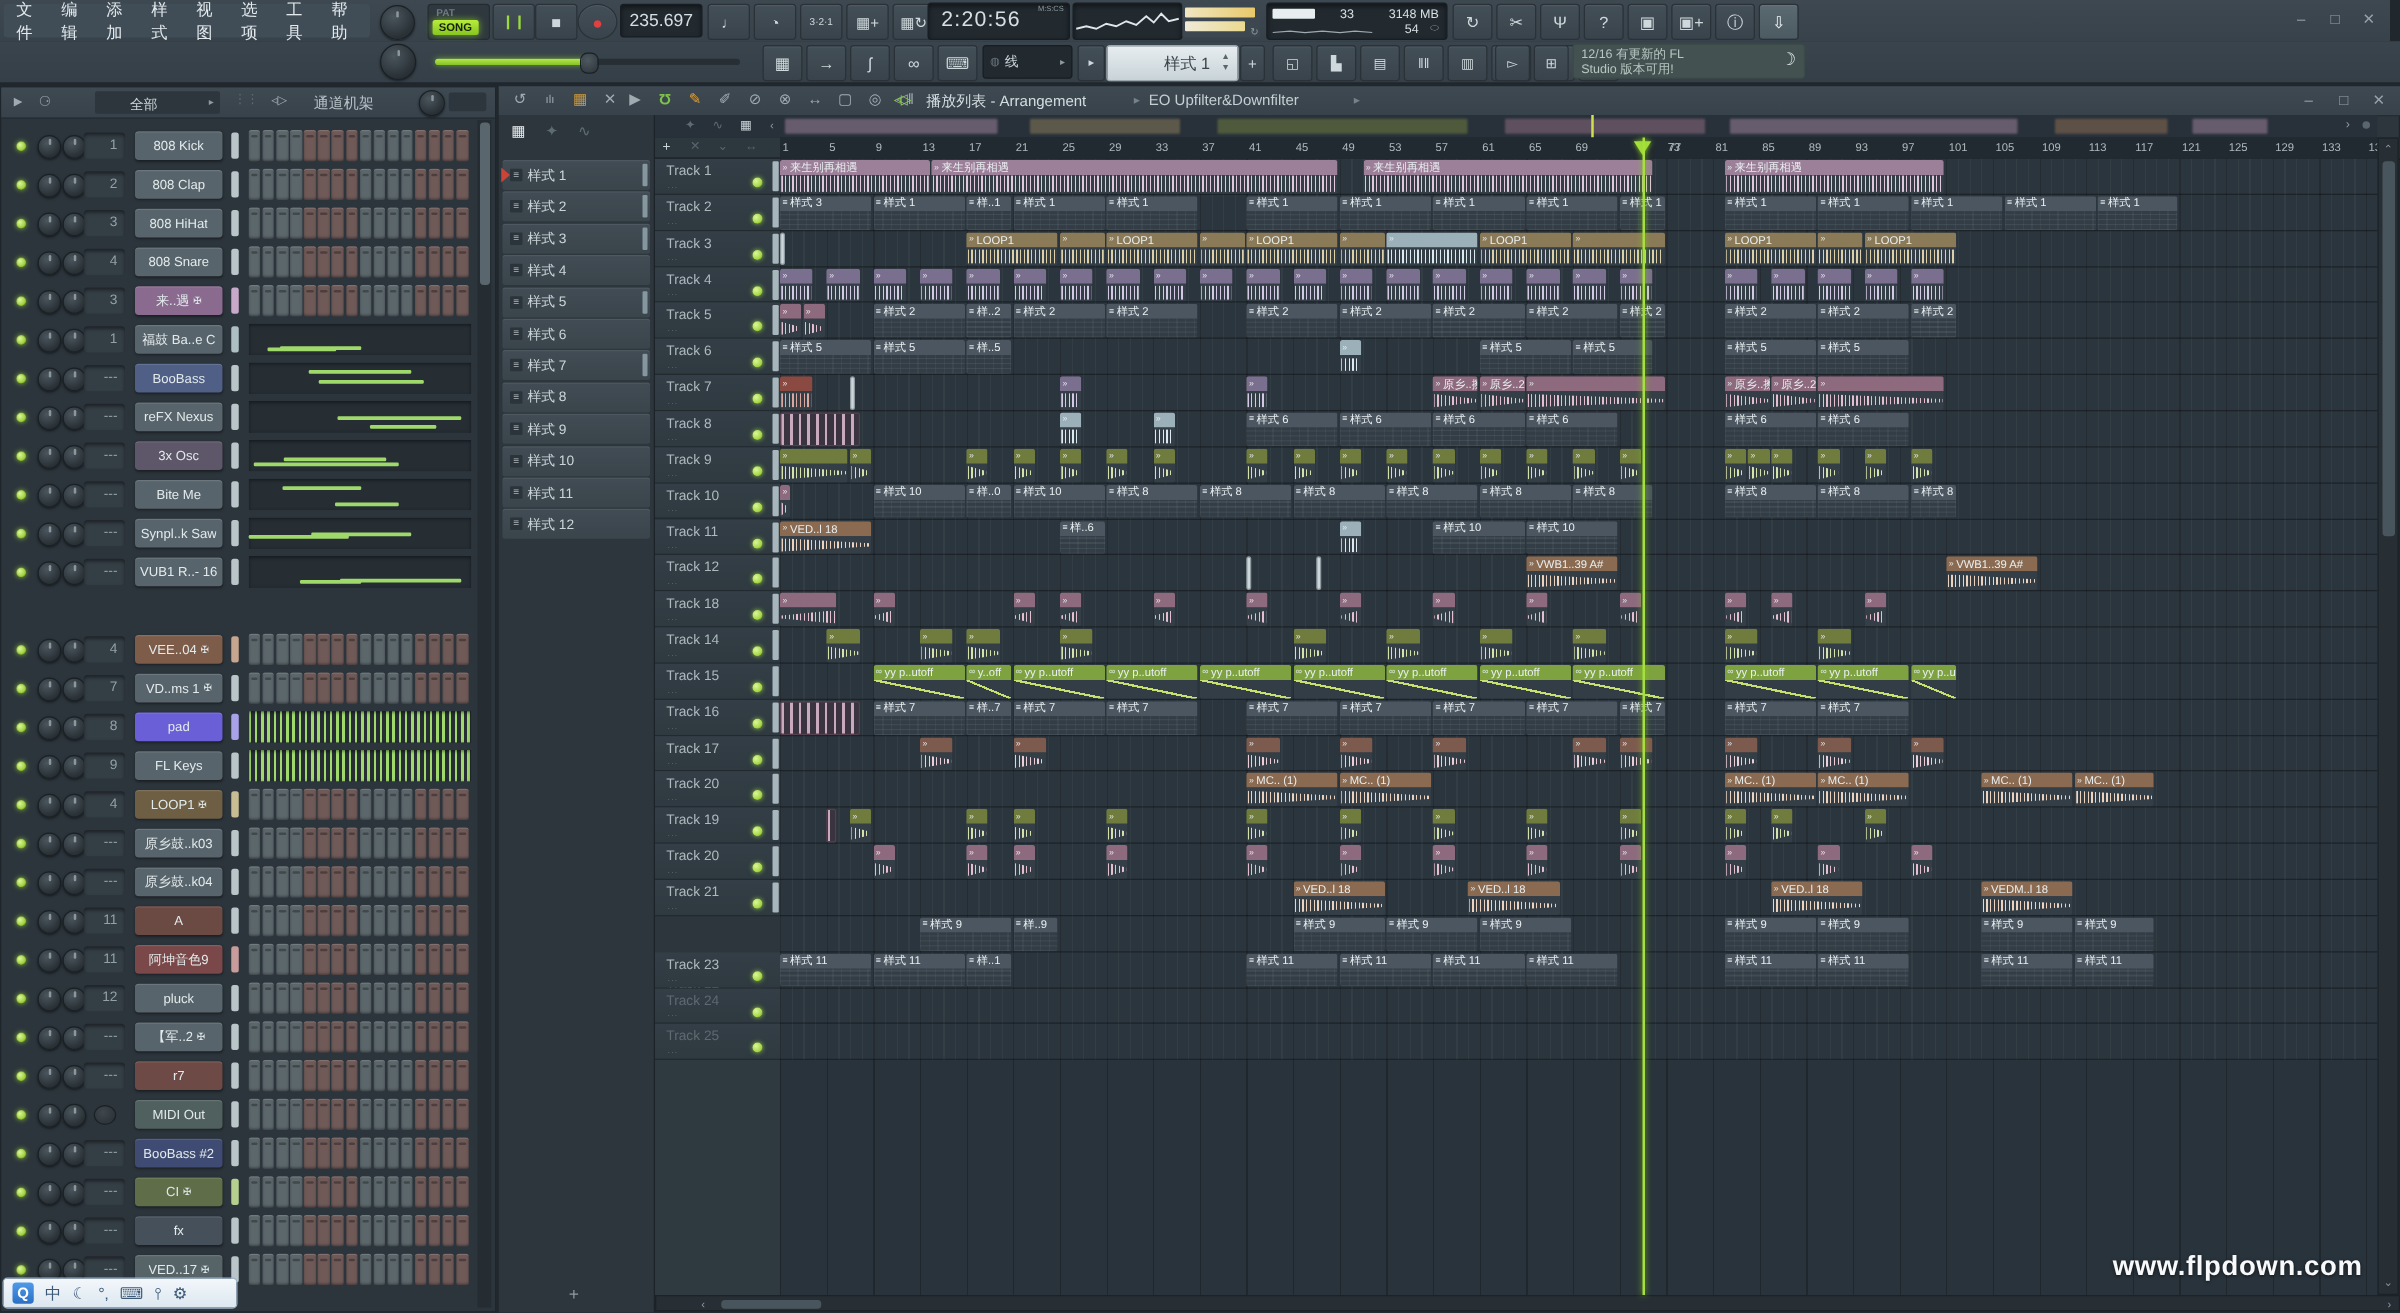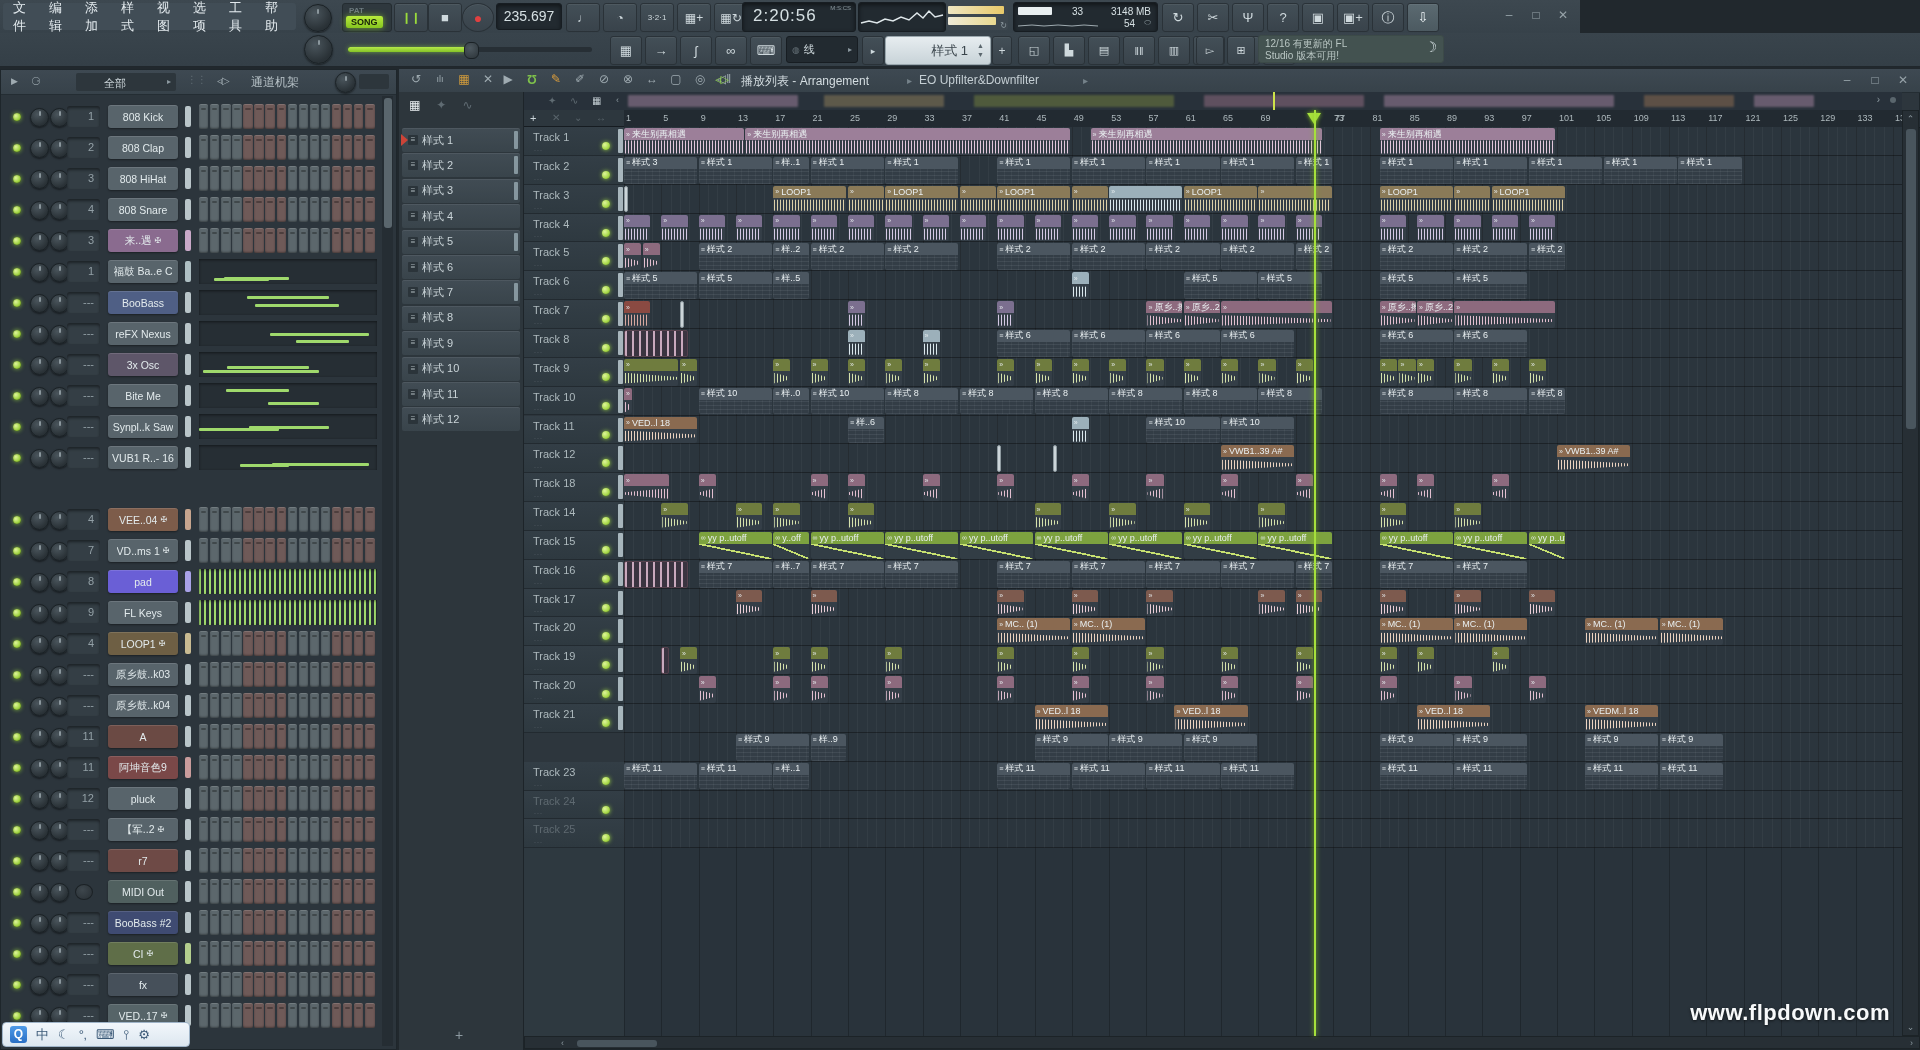--- a/index.html
+++ b/index.html
@@ -1,21 +1,21 @@
 <!DOCTYPE html>
 <html><head>
 <meta charset="utf-8">
 <style>
   html,body{margin:0;padding:0;width:1920px;height:1050px;overflow:hidden;background:#21282d;
     font-family:"Liberation Sans","DejaVu Sans",sans-serif;-webkit-font-smoothing:antialiased;}
   .abs{position:absolute;}
   .row{display:flex;align-items:center;}
 
   
-  #tb1{left:0;top:0;width:1580px;height:33px;background:linear-gradient(#3d4850,#37424a);border-bottom:1px solid #2a3239;}
+  #tb1{left:0;top:0;width:1912px;height:33px;background:linear-gradient(#3d4850,#37424a);border-bottom:1px solid #2a3239;}
   #tb2{left:0;top:33px;width:1920px;height:33px;background:linear-gradient(#39444c,#343f47);border-bottom:1px solid #20272c;}
   .menu-panel{left:3px;top:3px;width:293px;height:27px;background:#414d56;border-radius:3px;display:flex;align-items:center;padding:0 10px;box-sizing:border-box;gap:15px;}
   .menu-item{color:#e3eaee;font-size:13px;cursor:default;}
   .knob{border-radius:50%;background:radial-gradient(circle at 38% 32%,#4a555c,#2a3237 68%,#232b30);border:1px solid #1a2125;box-shadow:0 1px 2px rgba(0,0,0,.5);}
   .knob:after{content:"";position:absolute;left:50%;top:14%;width:2px;height:5px;background:#8b979d;transform:translateX(-50%);border-radius:1px;}
   .tbtn{height:27px;background:linear-gradient(#434f57,#39434b);border:1px solid #2a3238;border-radius:3px;color:#cfd9dd;
     display:flex;align-items:center;justify-content:center;font-size:13px;box-shadow:inset 0 1px 0 rgba(255,255,255,.06);}
   .tbtn.active{background:linear-gradient(#5b6a71,#4c5a61);color:#eef4f6;}
   .lcd{background:#222a30;border:1px solid #171d22;border-radius:3px;color:#d6e0e3;box-shadow:inset 0 2px 4px rgba(0,0,0,.5);}
   .songpill{background:linear-gradient(#b8ec3c,#86c520);color:#16200a;font-weight:bold;font-size:9px;border-radius:2px;padding:1px 5px;box-shadow:0 0 6px rgba(150,220,50,.7);}

